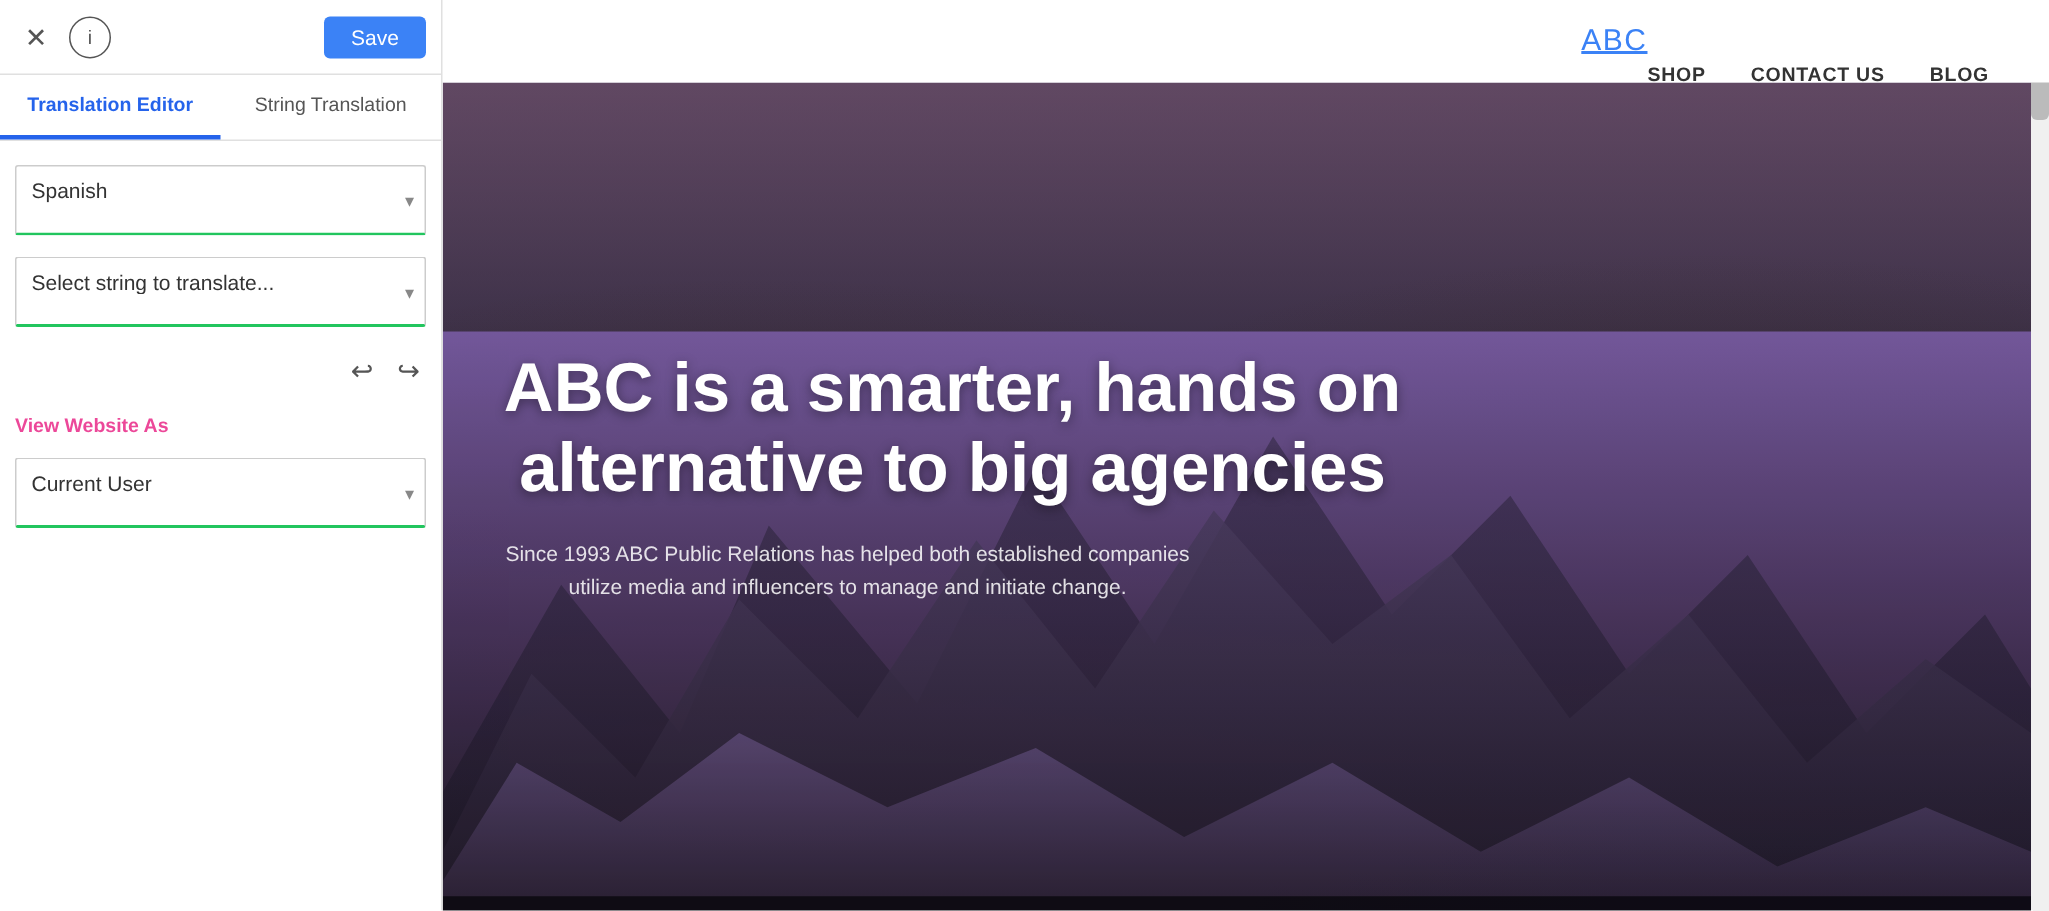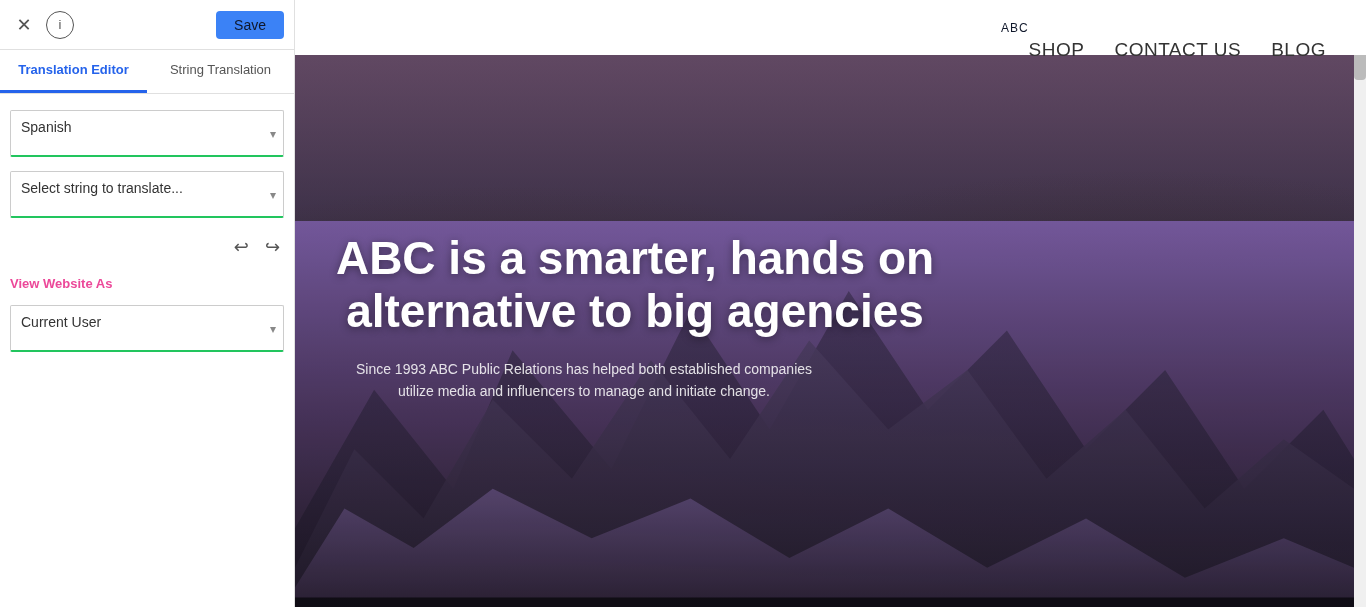--- a/index.html
+++ b/index.html
@@ -50,21 +50,21 @@
       display: flex;
       align-items: center;
       justify-content: center;
       font-size: 13px;
       color: #555;
       margin-right: auto;
     }
 
     .save-btn {
       background: #3b82f6;
-      color: #0f172a;
+      color: #ffffff;
       border: none;
       border-radius: 4px;
       padding: 6px 18px;
       font-size: 14px;
       cursor: pointer;
       font-weight: 500;
       text-align: right;
     }
 
     .tabs {
@@ -176,41 +176,42 @@
       right: 0;
       height: 55px;
       background: #fff;
       display: flex;
       align-items: center;
       padding: 0 40px;
       z-index: 5;
     }
 
     .site-logo {
-      font-size: 12px;
-      color: #0f172a;
+      font-size: 20px;
+      color: #3b82f6;
       font-weight: 500;
       letter-spacing: 1px;
       margin-right: auto;
       margin-left: auto;
+      text-decoration: underline;
     }
 
     .nav-links {
       display: flex;
       gap: 30px;
       align-items: center;
       margin-left: auto;
     }
 
     .nav-link {
-      font-size: 19px;
+      font-size: 13px;
       color: #333;
       text-decoration: none;
       letter-spacing: 0.5px;
-      font-weight: 400;
+      font-weight: 700;
       cursor: pointer;
       margin-top: 44px;
     }
 
     .scrollbar {
       position: absolute;
       right: 0;
       top: 0;
       width: 12px;
       height: 607px;
@@ -279,21 +280,20 @@
       margin-bottom: 20px;
       text-shadow: 0 2px 8px rgba(0,0,0,0.4);
     }
 
     .hero-subtitle {
       font-size: 14px;
       color: rgba(255,255,255,0.85);
       line-height: 1.6;
       margin-bottom: 28px;
       max-width: 460px;
-      margin-left: 19px;
     }
 
     .hero-cta {
       background: #e91e8c;
       color: #fff;
       border: none;
       padding: 14px 28px;
       font-size: 13px;
       font-weight: 700;
       letter-spacing: 1px;

